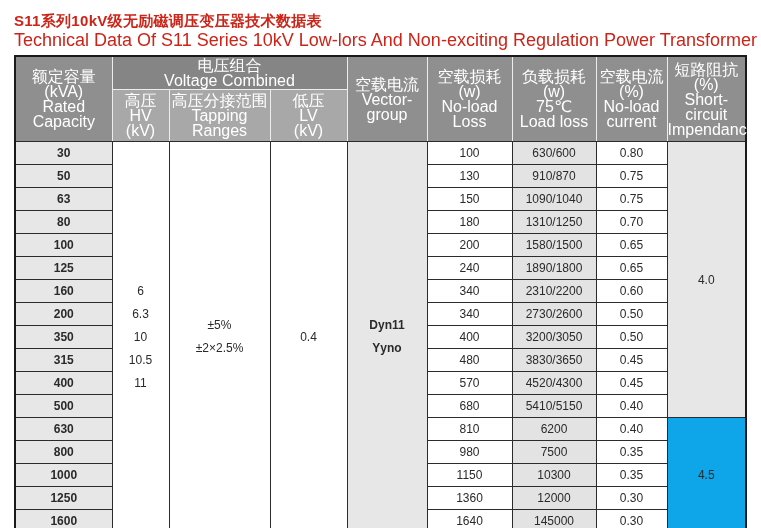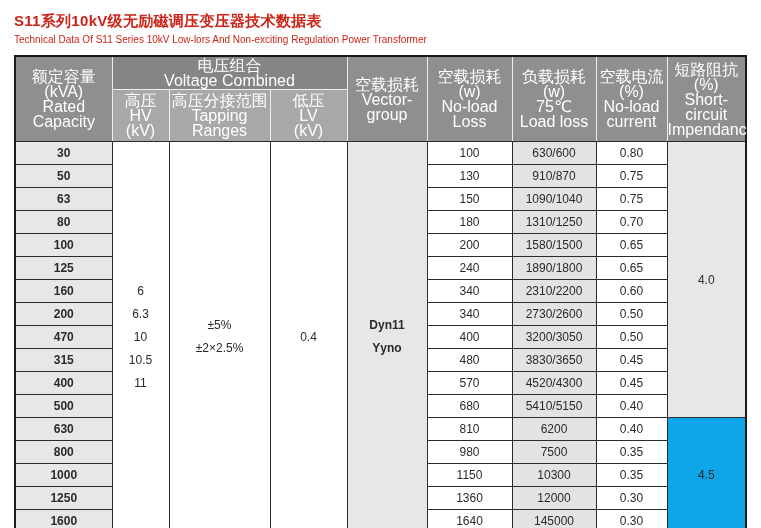--- a/index.html
+++ b/index.html
@@ -16,21 +16,21 @@
   }
   .title {
     color: #cc2418;
     font-size: 15px;
     font-weight: bold;
     line-height: 18px;
     letter-spacing: 0.3px;
   }
   .subtitle {
     color: #cc2418;
-    font-size: 10px;
+    font-size: 18px;
     line-height: 16px;
     margin-top: 2px;
   }
   table.data-table {
     margin-top: 7px;
     border-collapse: collapse;
     table-layout: fixed;
     width: 733px;
     border: 2px solid #1a1a1a;
   }
@@ -86,21 +86,21 @@
       <col style="width:71px">
       <col style="width:79px">
     </colgroup>
     <thead>
       <tr>
         <th rowspan="2" class="hdr-bottom">额定容量
 (kVA)
 Rated Capacity</th>
         <th colspan="3" class="band-top">电压组合
 Voltage Combined</th>
-        <th rowspan="2" class="hdr-bottom">空载损耗
+        <th rowspan="2" class="hdr-bottom">空载电流
 Vector-group</th>
         <th rowspan="2" class="hdr-bottom">空载损耗(w)
 No-load Loss</th>
         <th rowspan="2" class="hdr-bottom">负载损耗(w)
 75℃
 Load loss</th>
         <th rowspan="2" class="hdr-bottom">空载电流(%)
 No-load
 current</th>
         <th rowspan="2" class="hdr-bottom">短路阻抗(%)
@@ -172,21 +172,21 @@
           <td class="c-shade">2310/2200</td>
           <td>0.60</td>
         </tr>
         <tr>
           <td class="c-cap">200</td>
           <td>340</td>
           <td class="c-shade">2730/2600</td>
           <td>0.50</td>
         </tr>
         <tr>
-          <td class="c-cap">470</td>
+          <td class="c-cap">350</td>
           <td>400</td>
           <td class="c-shade">3200/3050</td>
           <td>0.50</td>
         </tr>
         <tr>
           <td class="c-cap">315</td>
           <td>480</td>
           <td class="c-shade">3830/3650</td>
           <td>0.45</td>
         </tr>

